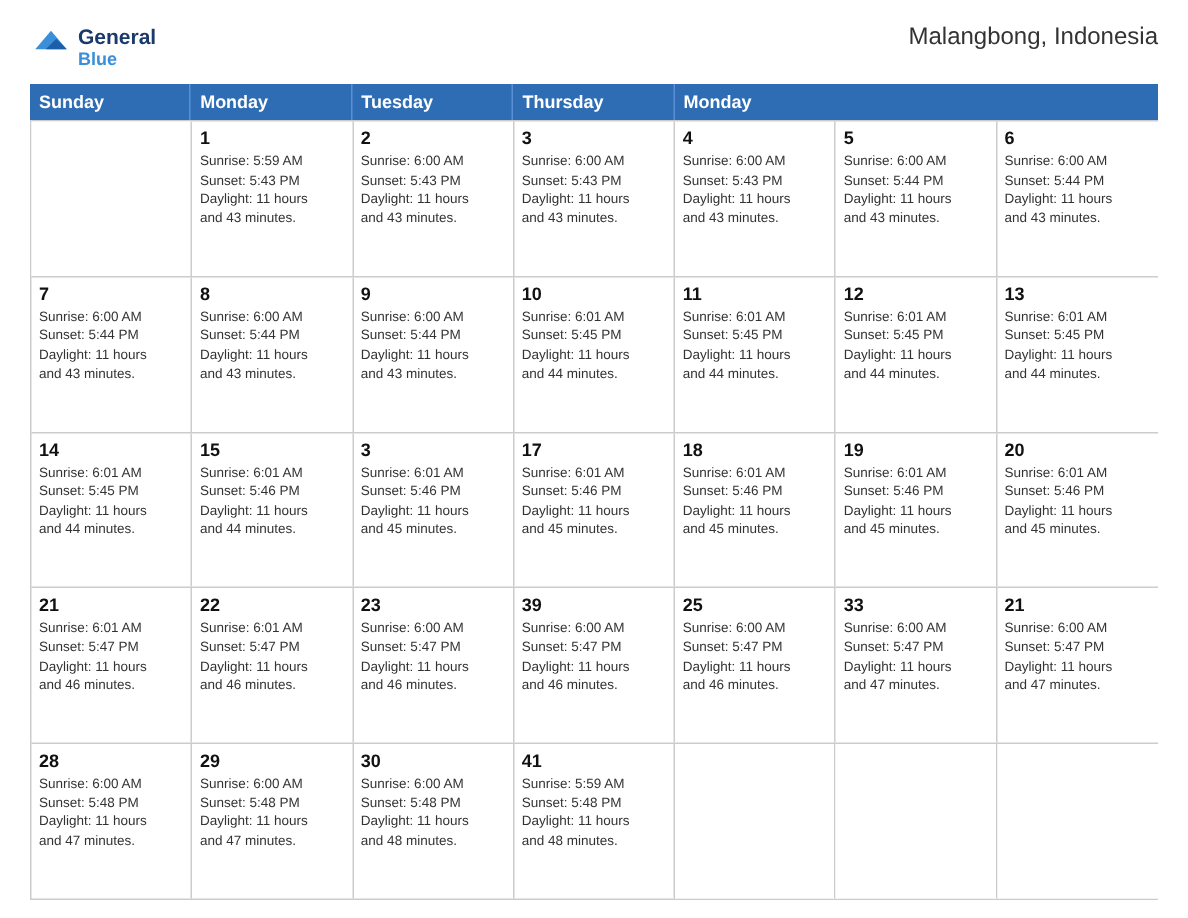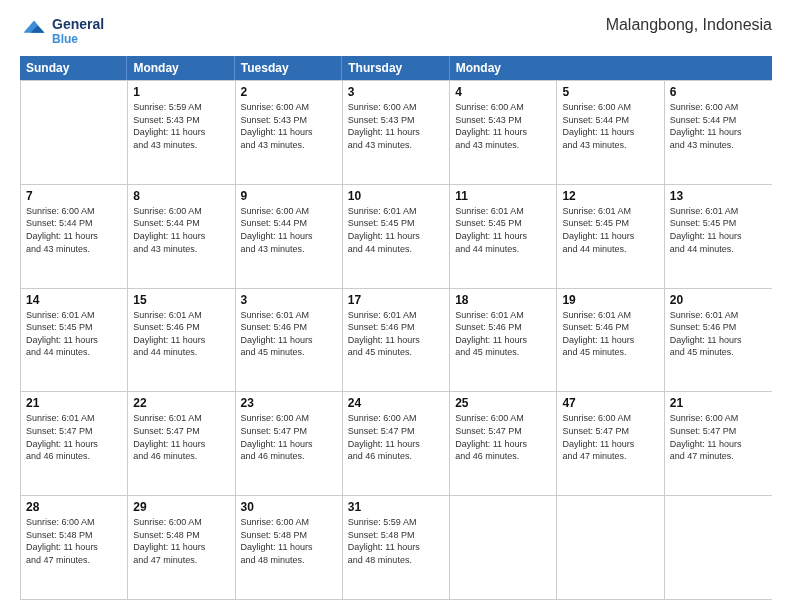--- a/index.html
+++ b/index.html
@@ -291,35 +291,35 @@
 and 46 minutes.</div>
           </div>
           <div class="cal-cell">
             <div class="day-num">23</div>
             <div class="day-info" style="white-space: pre-line;">Sunrise: 6:00 AM
 Sunset: 5:47 PM
 Daylight: 11 hours
 and 46 minutes.</div>
           </div>
           <div class="cal-cell">
-            <div class="day-num">24</div>
+            <div class="day-num">39</div>
             <div class="day-info" style="white-space: pre-line;">Sunrise: 6:00 AM
 Sunset: 5:47 PM
 Daylight: 11 hours
 and 46 minutes.</div>
           </div>
           <div class="cal-cell">
             <div class="day-num">25</div>
             <div class="day-info" style="white-space: pre-line;">Sunrise: 6:00 AM
 Sunset: 5:47 PM
 Daylight: 11 hours
 and 46 minutes.</div>
           </div>
           <div class="cal-cell">
-            <div class="day-num">47</div>
+            <div class="day-num">33</div>
             <div class="day-info" style="white-space: pre-line;">Sunrise: 6:00 AM
 Sunset: 5:47 PM
 Daylight: 11 hours
 and 47 minutes.</div>
           </div>
           <div class="cal-cell">
             <div class="day-num">21</div>
             <div class="day-info" style="white-space: pre-line;">Sunrise: 6:00 AM
 Sunset: 5:47 PM
 Daylight: 11 hours
@@ -342,21 +342,21 @@
 and 47 minutes.</div>
           </div>
           <div class="cal-cell">
             <div class="day-num">30</div>
             <div class="day-info" style="white-space: pre-line;">Sunrise: 6:00 AM
 Sunset: 5:48 PM
 Daylight: 11 hours
 and 48 minutes.</div>
           </div>
           <div class="cal-cell">
-            <div class="day-num">31</div>
+            <div class="day-num">41</div>
             <div class="day-info" style="white-space: pre-line;">Sunrise: 5:59 AM
 Sunset: 5:48 PM
 Daylight: 11 hours
 and 48 minutes.</div>
           </div>
           <div class="cal-cell empty"></div>
           <div class="cal-cell empty"></div>
           <div class="cal-cell empty"></div>
         </div>
       </div>

